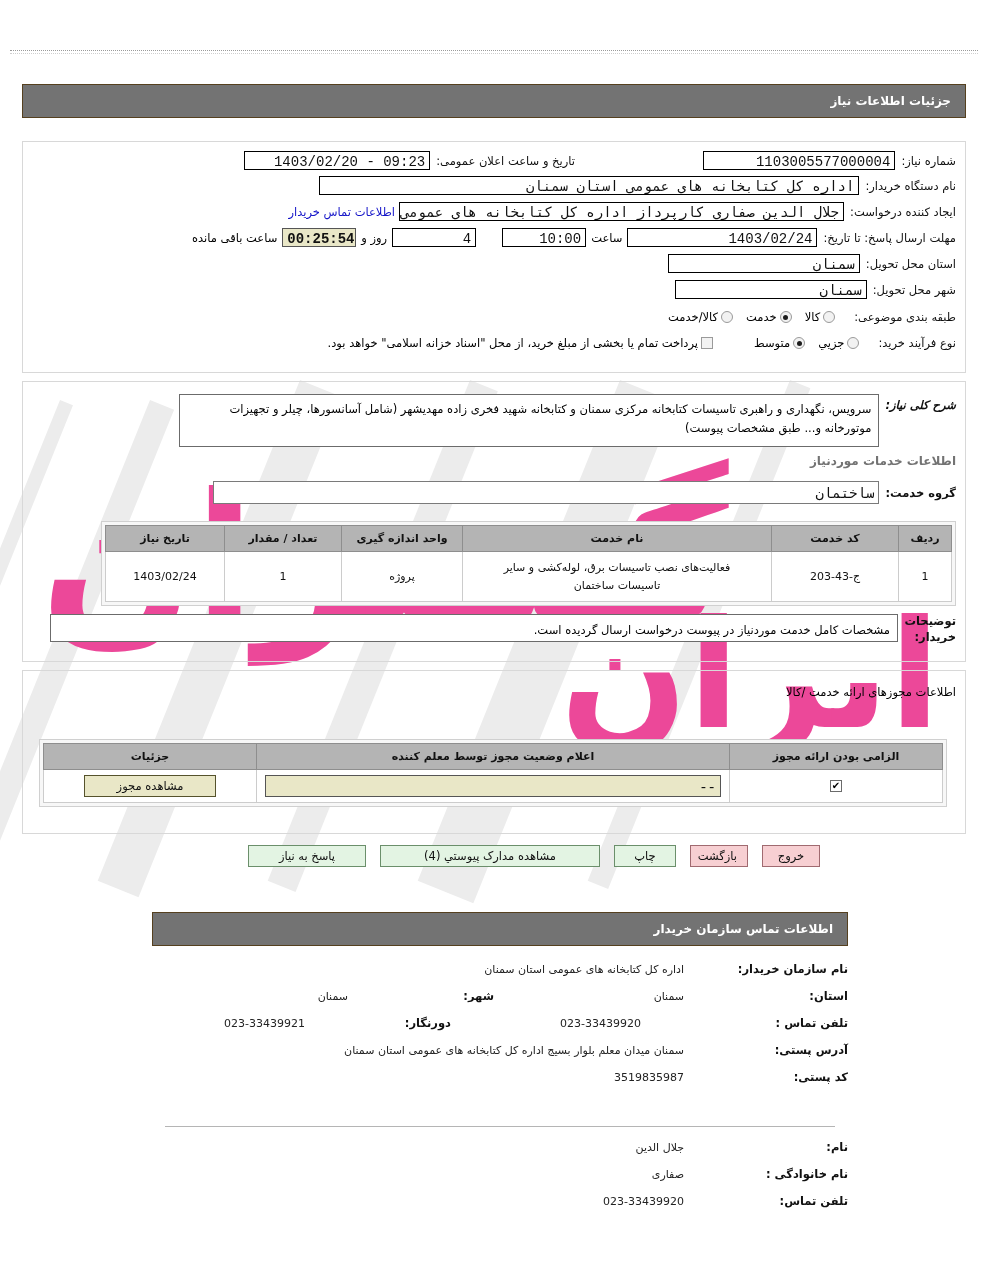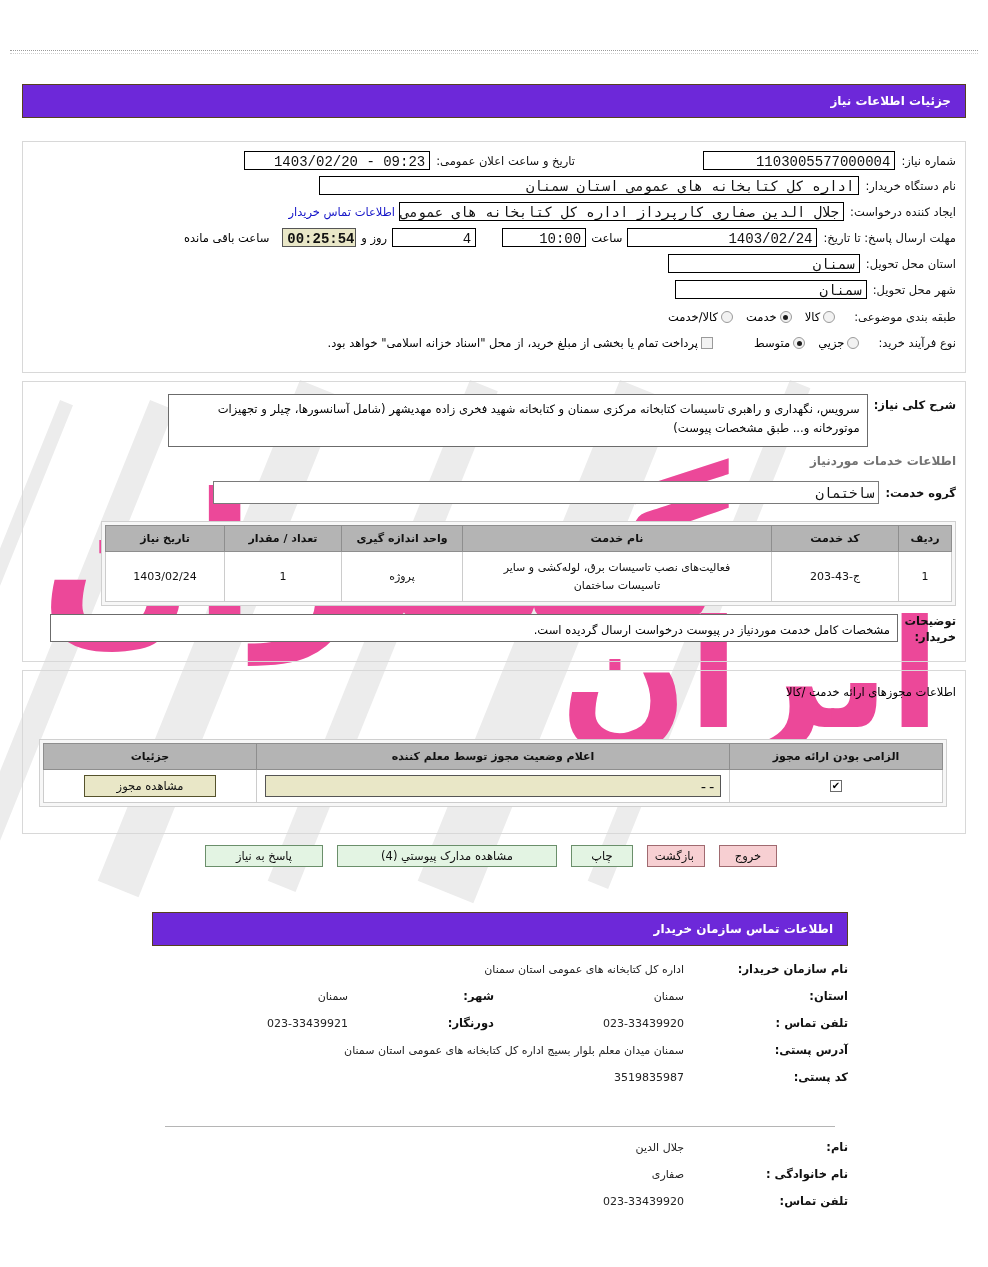--- a/index.html
+++ b/index.html
@@ -57,21 +57,21 @@
     left: 10px;
     right: 10px;
     top: 50px;
     border-top: 1px dotted #9a9a9a;
     border-bottom: 1px dotted #cfcfcf;
     height: 2px;
   }
 
   
   .section-bar {
-    background: #6d28d9;
+    background: #737373;
     color: #ffffff;
     border: 1px solid #55401f;
     font-size: 12px;
     font-weight: bold;
     padding: 9px 14px 9px 10px;
     text-align: right;
     box-sizing: border-box;
   }
 
   .panel {
@@ -314,21 +314,21 @@
     </div>
 
     <div class="frow" style="position:absolute; right:9px; top:86px;">
       <span class="flabel">مهلت ارسال پاسخ: تا تاریخ:</span>
       <span class="fbox ltr" style="width:190px;">1403/02/24</span>
       <span class="inline-txt">ساعت</span>
       <span class="fbox ltr" style="width:84px;">10:00</span>
       <span style="width:26px;"></span>
       <span class="fbox ltr" style="width:84px;">4</span>
       <span class="inline-txt">روز و</span>
-      <span class="fbox khaki ltr" style="width:74px;margin-left:8px;">00:25:54</span>
+      <span class="fbox khaki ltr" style="width:74px;">00:25:54</span>
       <span class="inline-txt">ساعت باقی مانده</span>
     </div>
 
     <div class="frow" style="position:absolute; right:9px; top:112px;">
       <span class="flabel">استان محل تحویل:</span>
       <span class="fbox" style="width:192px;">سمنان</span>
     </div>
 
     <div class="frow" style="position:absolute; right:9px; top:138px;">
       <span class="flabel">شهر محل تحویل:</span>
@@ -365,21 +365,21 @@
       <span class="opt">
         <span class="cbox"></span>
         <span>پرداخت تمام یا بخشی از مبلغ خرید، از محل "اسناد خزانه اسلامی" خواهد بود.</span>
       </span>
     </div>
   </div>
 
   <div class="panel" style="position:absolute; left:22px; top:381px; width:944px; height:281px;">
 
     <div style="position:absolute; right:9px; top:12px; display:flex; align-items:flex-start;">
-      <span class="flabel" style="font-weight:bold; padding-top:4px;">شرح کلی نیاز:</span>
+      <span class="flabel" style="font-weight:bold; padding-top:4px;font-style:italic;">شرح کلی نیاز:</span>
       <span class="desc-box" style="width:700px; height:53px;">سرویس، نگهداری و راهبری تاسیسات کتابخانه مرکزی سمنان و کتابخانه شهید فخری زاده مهدیشهر (شامل آسانسورها، چیلر و  تجهیزات موتورخانه و... طبق مشخصات پیوست)</span>
     </div>
 
     <div class="subhead" style="position:absolute; right:9px; top:72px;">اطلاعات خدمات موردنیاز</div>
 
     <div class="frow" style="position:absolute; right:9px; top:99px;">
       <span class="flabel" style="font-weight:bold;">گروه خدمت:</span>
       <span class="fbox gray" style="width:666px; height:23px; line-height:23px;">ساختمان</span>
     </div>
 
@@ -444,21 +444,21 @@
         </tbody>
       </table>
     </div>
   </div>
 
   <div class="btnrow" style="left:205px; top:845px;">
     <span class="btn red" style="width:58px;">خروج</span>
     <span class="btn red" style="width:58px;">بازگشت</span>
     <span class="btn" style="width:62px;">چاپ</span>
     <span class="btn" style="width:220px;">مشاهده مدارک پیوستي (4)</span>
-    <span class="btn" style="width:118px;">پاسخ به نیاز</span>
+    <span class="btn" style="width:118px;margin-left:43px;">پاسخ به نیاز</span>
   </div>
 
   <div class="section-bar" style="position:absolute; left:152px; top:912px; width:696px; letter-spacing:0.8px;">
     <span>اطلاعات تماس سازمان خریدار</span>
   </div>
 
   <div style="position:absolute; left:152px; top:962px; width:696px;">
 
     <div class="crow">
       <span class="clabel" style="width:164px; text-align:right;">نام سازمان خریدار:</span>
@@ -466,21 +466,21 @@
     </div>
 
     <div class="crow">
       <span class="clabel" style="width:164px; text-align:right;">استان:</span>
       <span class="cval" style="width:190px; text-align:right;">سمنان</span>
       <span class="clabel" style="width:146px; text-align:right;">شهر:</span>
       <span class="cval">سمنان</span>
     </div>
 
     <div class="crow">
-      <span class="clabel" style="width:164px; text-align:right;">تلفن تماس :</span>
+      <span class="clabel" style="width:164px; text-align:right;margin-left:43px;">تلفن تماس :</span>
       <span class="cval" style="width:190px; text-align:right; direction:ltr;">023-33439920</span>
       <span class="clabel" style="width:146px; text-align:right;">دورنگار:</span>
       <span class="cval" style="direction:ltr;">023-33439921</span>
     </div>
 
     <div class="crow">
       <span class="clabel" style="width:164px; text-align:right;">آدرس پستی:</span>
       <span class="cval">سمنان میدان معلم بلوار بسیج اداره کل کتابخانه های عمومی استان سمنان</span>
     </div>
 

